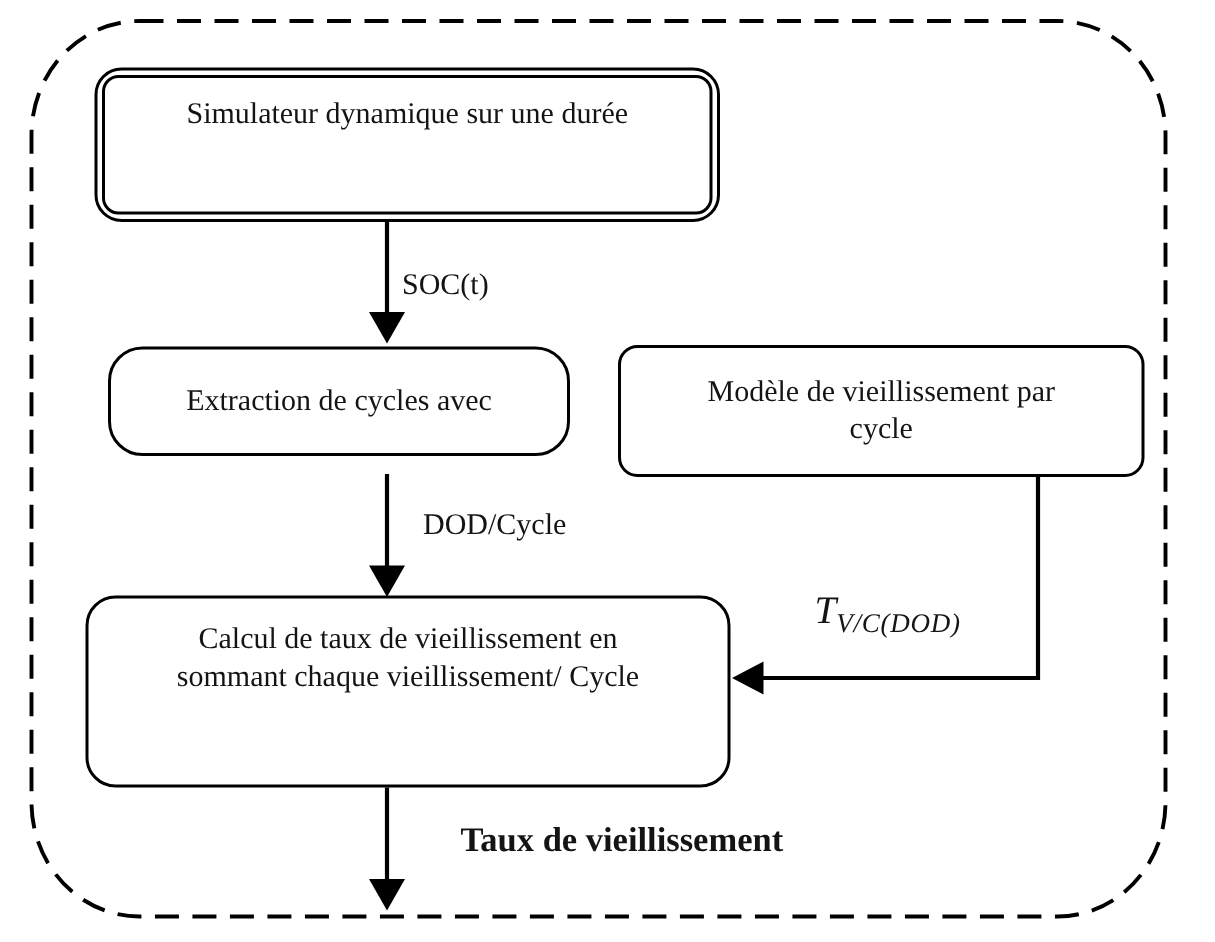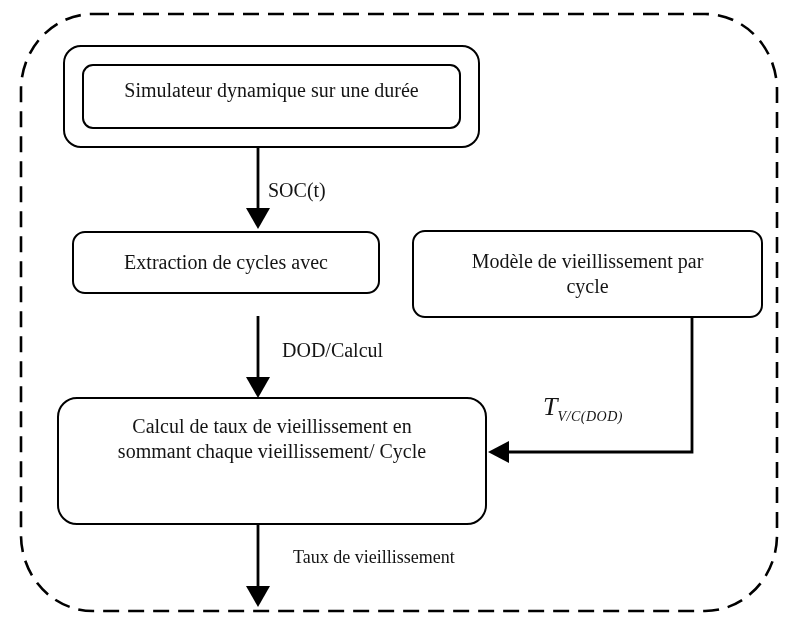--- a/index.html
+++ b/index.html
@@ -29,56 +29,56 @@
     border: 2.4px solid #000000;
     background: #ffffff;
     text-align: center;
     font-size: 20px;
     line-height: 25px;
   }
   
   #node-simulator {
     left: 63px; top: 45px; width: 417px; height: 103px;
     border-radius: 18px;
-    padding: 17px;
+    padding: 3px;
   }
   #node-simulator .inner {
     box-sizing: border-box;
     width: 100%; height: 100%;
     border: 2.4px solid #000000;
     border-radius: 11px;
     padding-top: 12px;
   }
   #node-extraction {
-    left: 72px; top: 231px; width: 308px; height: 63px;
-    border-radius: 13px;
+    left: 72px; top: 231px; width: 308px; height: 73px;
+    border-radius: 23px;
     display: flex; flex-direction: column; justify-content: center;
   }
   #node-model {
     left: 412px; top: 230px; width: 351px; height: 88px;
     border-radius: 13px;
     display: flex; flex-direction: column; justify-content: center;
   }
   #node-calcul {
     left: 57px; top: 397px; width: 430px; height: 128px;
     border-radius: 20px;
     padding-top: 15px;
   }
   .edge-label {
     position: absolute;
     font-size: 20px;
     white-space: nowrap;
     text-align: right;
   }
   #label-soc   { left: 268px; top: 179px; }
   #label-dod   { left: 282px; top: 339px; }
-  #label-taux  { left: 293px; top: 547px; font-size: 18px; }
+  #label-taux  { left: 307px; top: 547px; font-size: 23px; font-weight: bold; }
   #label-tvc   { left: 543px; top: 392px; font-style: italic; }
   #label-tvc .t-main { font-size: 26px; }
-  #label-tvc .t-sub  { font-size: 14px; vertical-align: -6px; letter-spacing: 0.5px; font-style: italic; }
+  #label-tvc .t-sub  { font-size: 18px; vertical-align: -6px; letter-spacing: 0.5px; font-style: italic; }
 </style>
 </head>
 <body>
 
 <div id="canvas">
 
   <svg id="wires" viewBox="0 0 810 628" xmlns="http://www.w3.org/2000/svg">
 
     <rect x="21" y="14" width="756" height="597" rx="72" ry="76" fill="none" stroke="#000000" stroke-width="2.6" stroke-dasharray="16 9"></rect>
 
@@ -118,21 +118,21 @@
     <div>cycle</div>
   </div>
 
   <div class="node" id="node-calcul">
     <div>Calcul de taux de vieillissement en</div>
     <div>sommant chaque vieillissement/ Cycle</div>
   </div>
 
   <div class="edge-label" id="label-soc">SOC(t)</div>
 
-  <div class="edge-label" id="label-dod">DOD/Calcul</div>
+  <div class="edge-label" id="label-dod">DOD/Cycle</div>
 
   <div class="edge-label" id="label-tvc">
     <span class="t-main">T</span><span class="t-sub">V/C(DOD)</span>
   </div>
 
   <div class="edge-label" id="label-taux">Taux de vieillissement</div>
 
 </div>
 
 </body></html>

